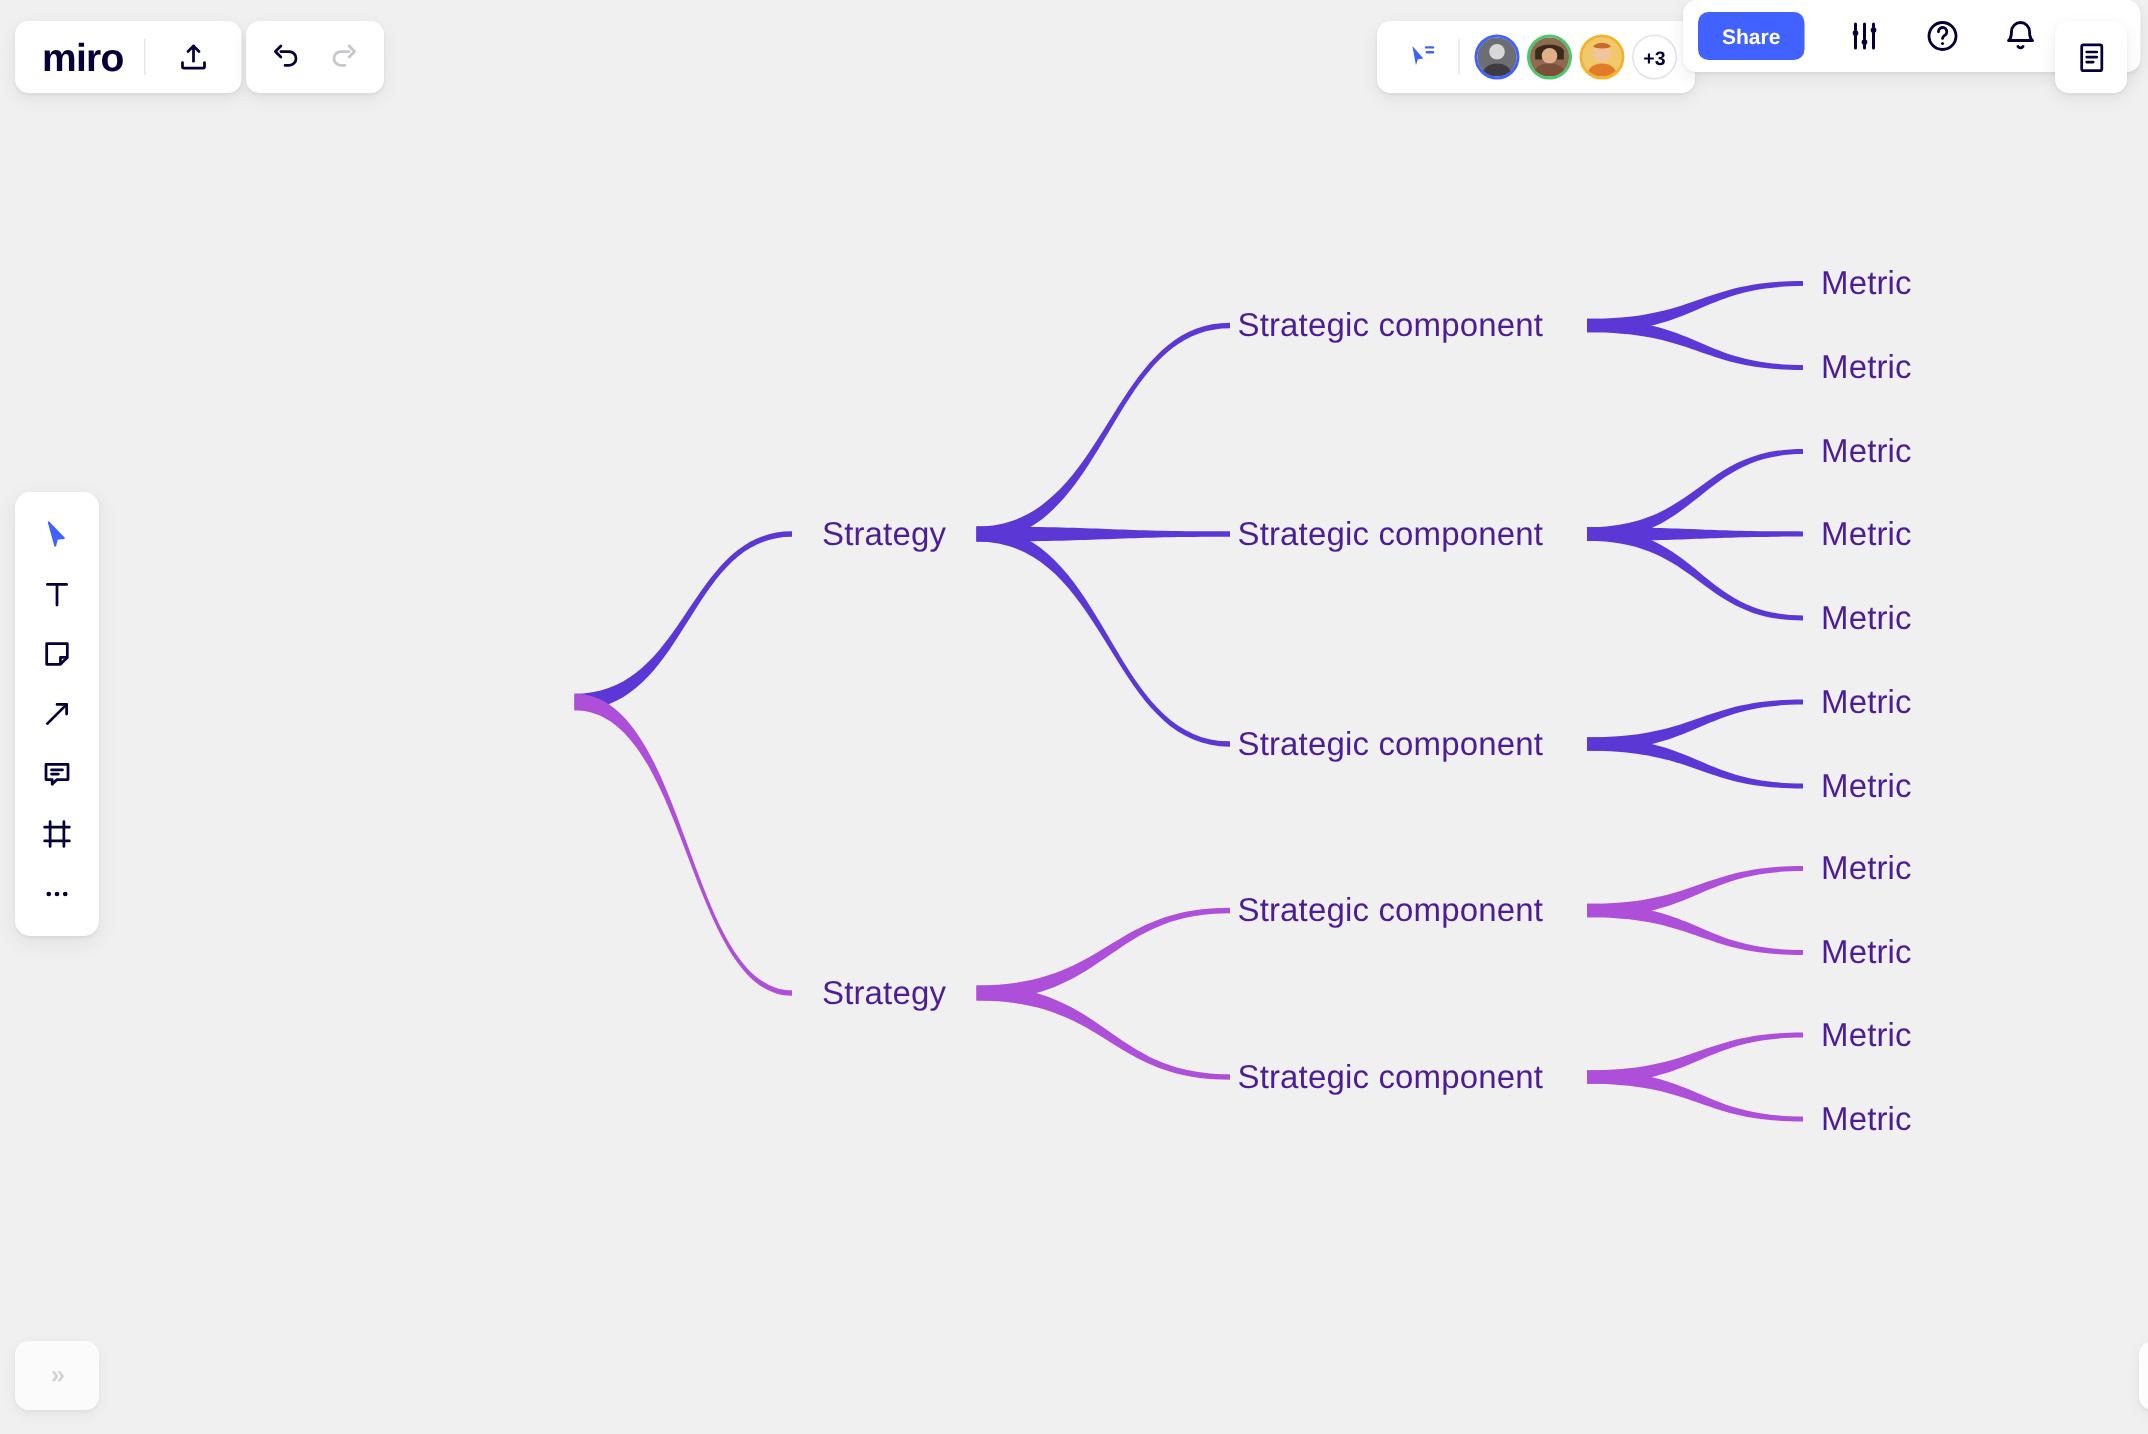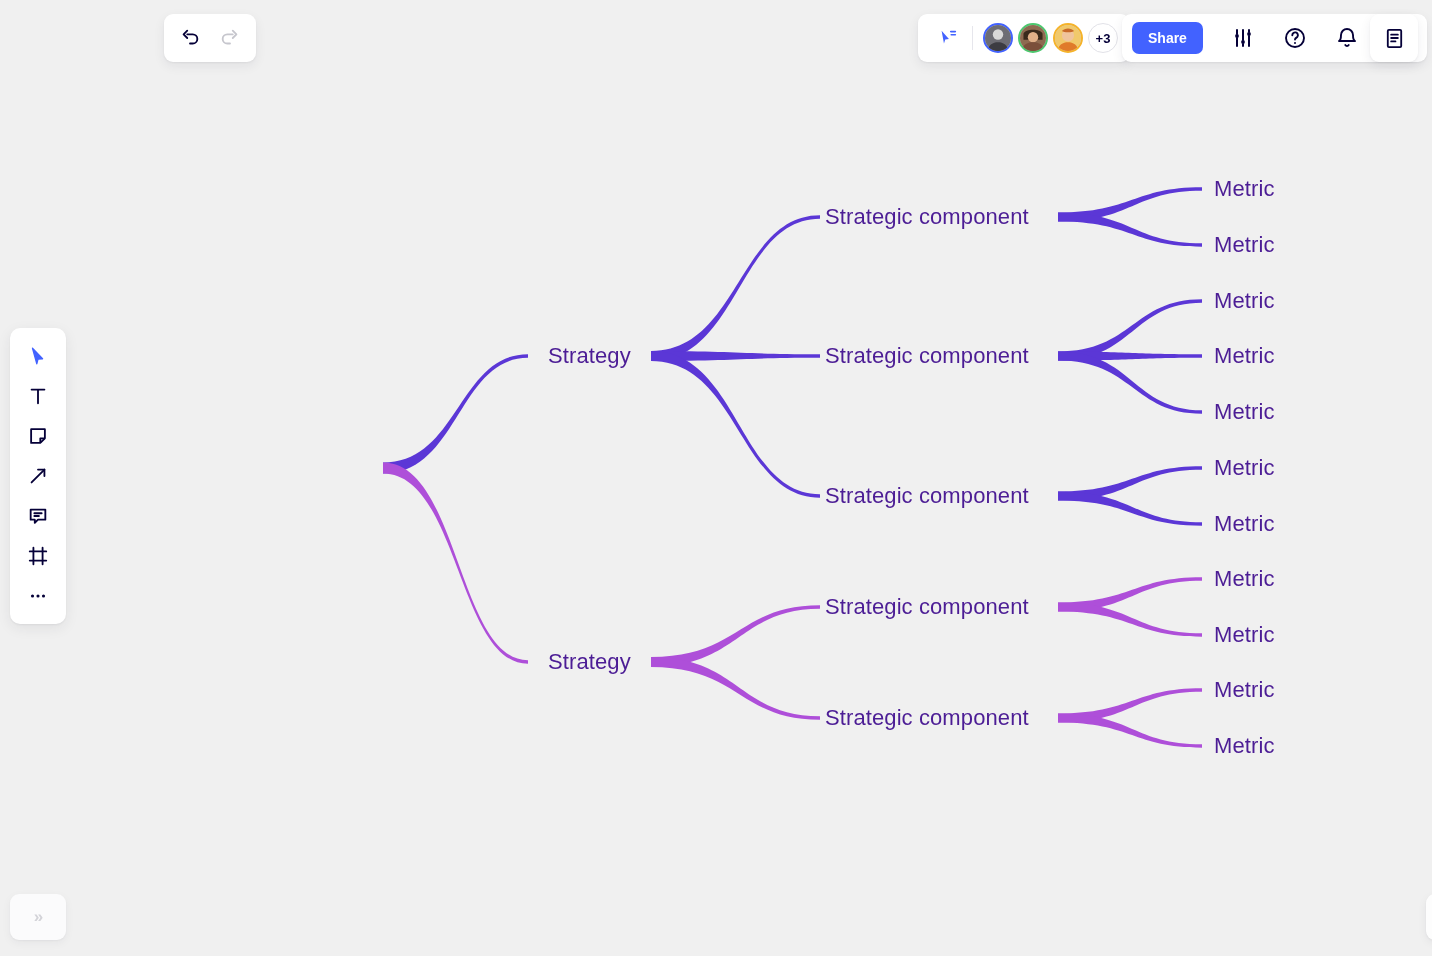--- a/index.html
+++ b/index.html
@@ -74,21 +74,21 @@
   .avatar.yellow { border-color: #f5b32a; }
   .avatar .face { position: absolute; inset: 0; }
   .plus-badge {
     width: 30px; height: 30px; border-radius: 50%;
     background: #ffffff; border: 1px solid #e2e2e8;
     display: flex; align-items: center; justify-content: center;
     font-size: 13px; font-weight: 700; color: #050038;
     cursor: pointer;
   }
 
-  #actions-bar { left: 1122px; top: 14px; height: 48px; padding: 0 10px; gap: 16px; }
+  #actions-bar { left: 1122px; top: 0; height: 48px; padding: 0 10px; gap: 16px; }
   .share-btn {
     background: #4262ff; color: #ffffff;
     font-size: 14px; font-weight: 700;
     border: none; border-radius: 7px;
     height: 32px; padding: 0 16px; cursor: pointer;
     font-family: inherit;
   }
   #panel-bar { left: 1370px; top: 14px; height: 48px; width: 48px; justify-content: center; }
 
   
@@ -171,20 +171,31 @@
         <div class="node-label" style="left: 548px; top: 662px; transform: translateY(-50%);">Strategy</div>
         <div class="node-label" style="left: 825px; top: 607px; transform: translateY(-50%);">Strategic component</div>
         <div class="node-label metric" style="left: 1214px; top: 579px; transform: translateY(-50%);">Metric</div>
         <div class="node-label metric" style="left: 1214px; top: 635px; transform: translateY(-50%);">Metric</div>
         <div class="node-label" style="left: 825px; top: 718px; transform: translateY(-50%);">Strategic component</div>
         <div class="node-label metric" style="left: 1214px; top: 690px; transform: translateY(-50%);">Metric</div>
         <div class="node-label metric" style="left: 1214px; top: 746px; transform: translateY(-50%);">Metric</div>
       </div>
   </div>
 
+  <div class="bar" id="logo-bar">
+    <div class="miro-logo">miro</div>
+    <div class="vdiv"></div>
+    <div class="icon-btn">
+      <svg width="22" height="22" viewBox="0 0 24 24" fill="none" stroke="#050038" stroke-width="2" stroke-linecap="round" stroke-linejoin="round">
+        <path d="M12 15V4"></path>
+          <path d="M8 8l4-4 4 4"></path>
+          <path d="M4 16v3a1 1 0 001 1h14a1 1 0 001-1v-3"></path>
+      </svg>
+    </div>
+  </div>
 
   <div class="bar" id="undo-bar">
     <div class="icon-btn">
       <svg width="22" height="22" viewBox="0 0 24 24" fill="none" stroke="#050038" stroke-width="2" stroke-linecap="round" stroke-linejoin="round">
         <path d="M9 8H15a5 5 0 010 10h-3"></path>
           <path d="M9 4L5 8l4 4"></path>
       </svg>
     </div>
     <div class="icon-btn">
       <svg width="22" height="22" viewBox="0 0 24 24" fill="none" stroke="#c6c6cd" stroke-width="2" stroke-linecap="round" stroke-linejoin="round">

